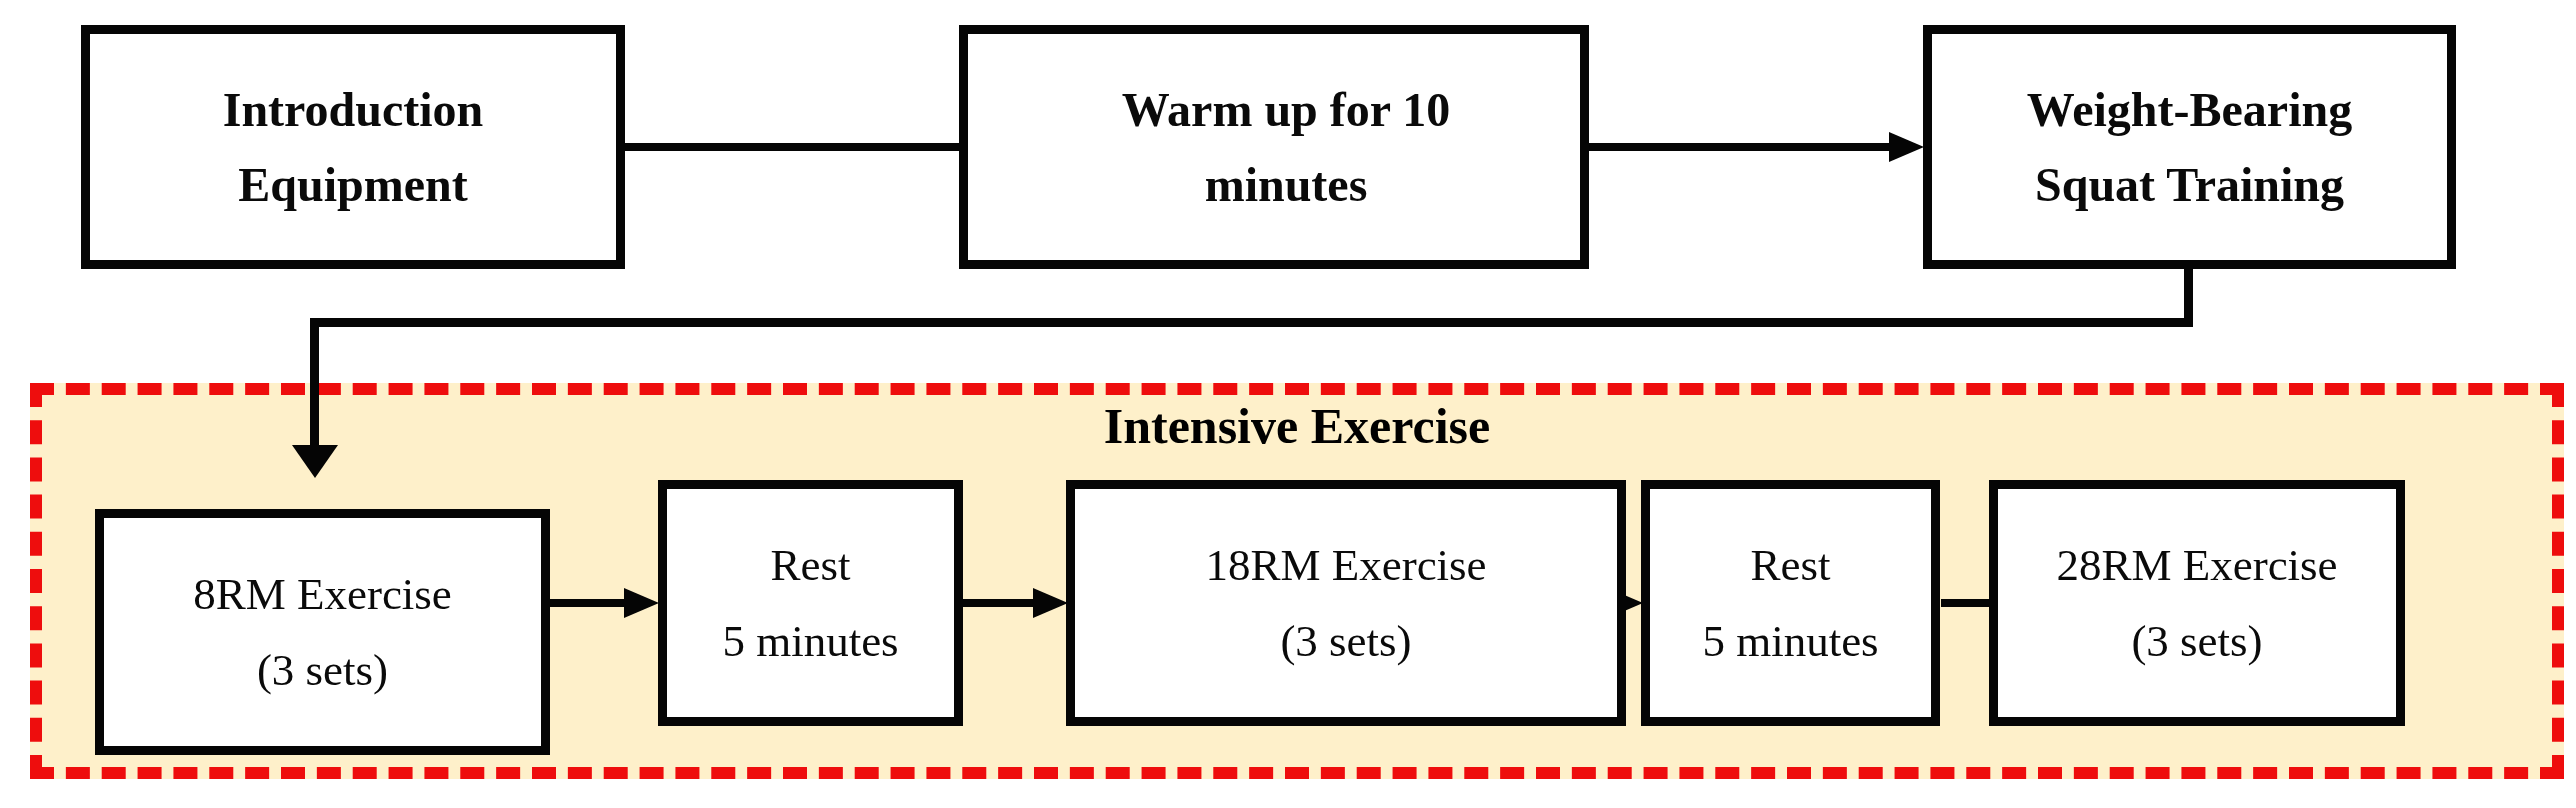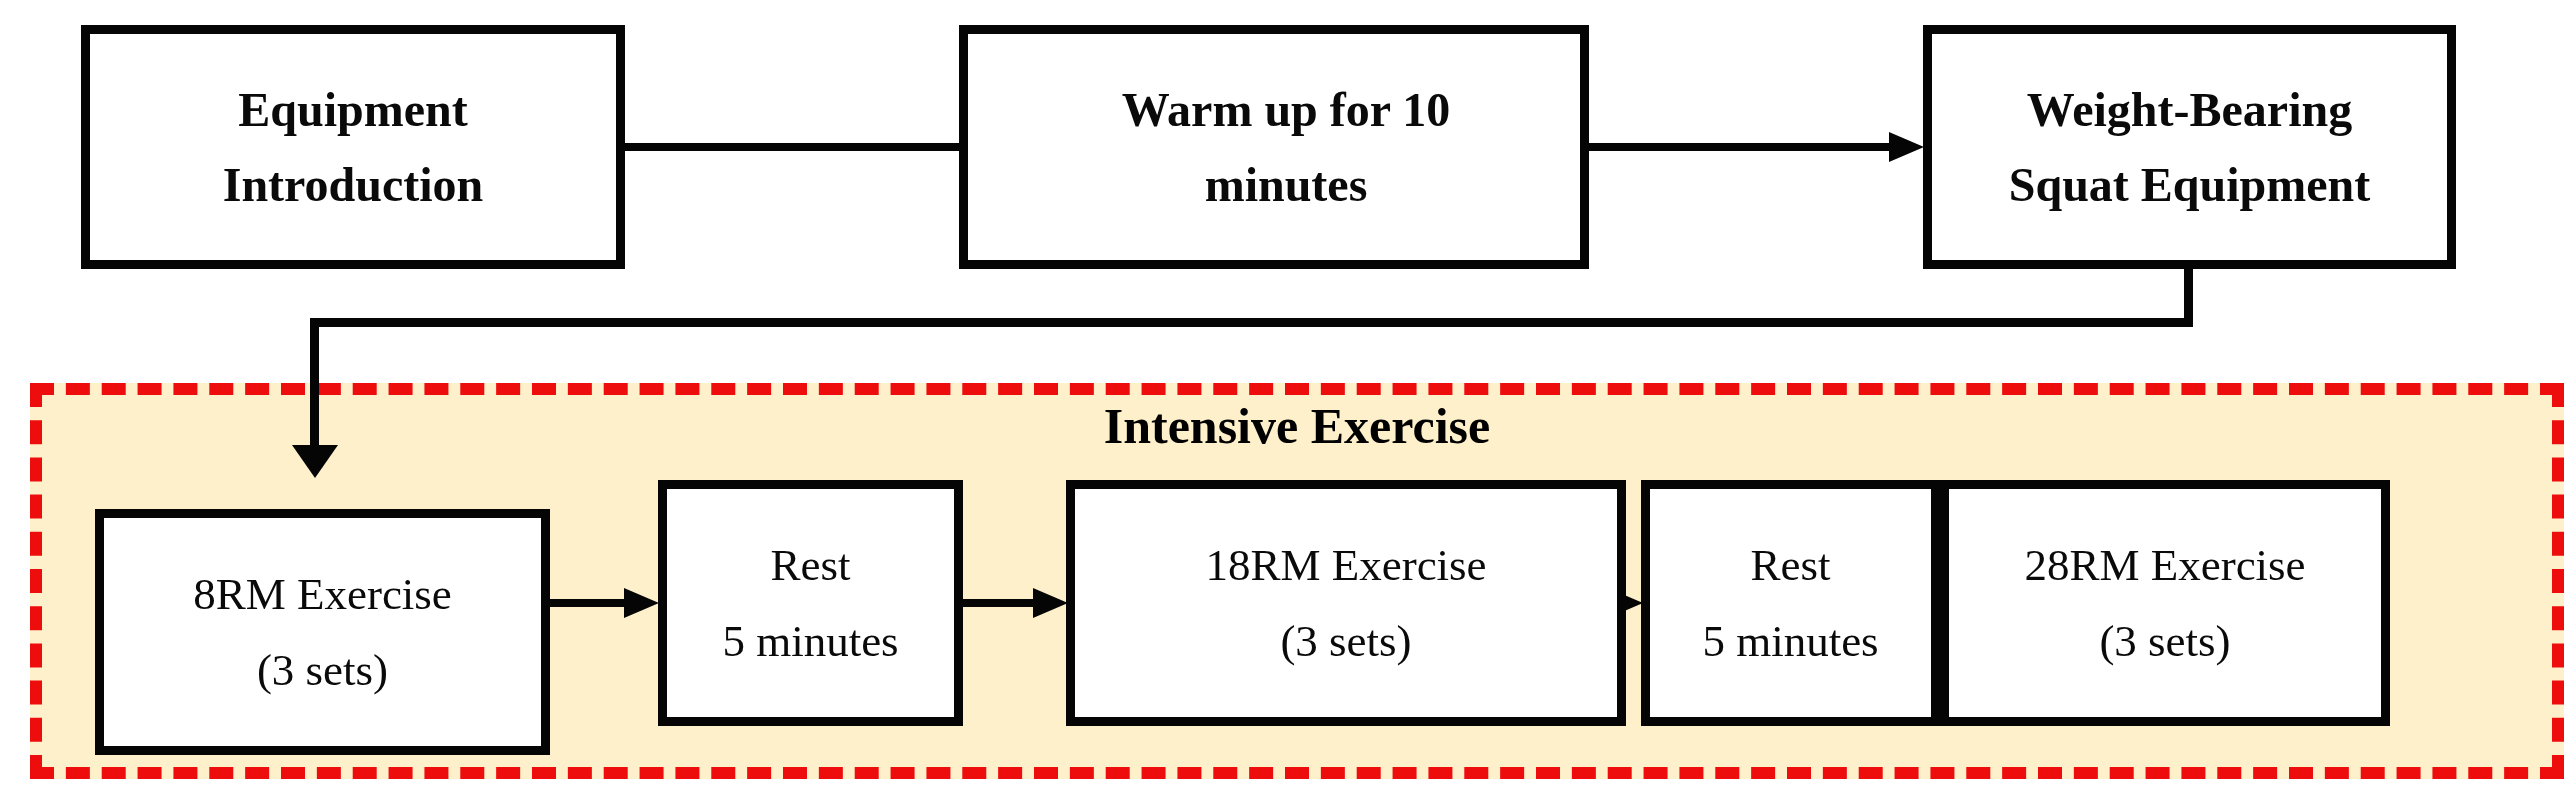--- a/index.html
+++ b/index.html
@@ -45,21 +45,21 @@
     line-height: 76px;
   }
   .box-equipment { left: 81px;  width: 544px; }
   .box-warmup    { left: 959px; width: 630px; padding-left: 24px; }
   .box-squat     { left: 1923px; width: 533px; }
 
   .box-8rm   { left: 95px;  width: 455px; margin-top: 29px; }
   .box-rest1 { left: 658px;  width: 305px; }
   .box-18rm  { left: 1066px; width: 560px; }
   .box-rest2 { left: 1641px; width: 299px; }
-  .box-28rm  { left: 1940px; width: 450px; }
+  .box-28rm  { left: 1989px; width: 416px; }
 
   
   .group {
     position: absolute;
     left: 30px;
     top: 383px;
     width: 2534px;
     height: 396px;
     box-sizing: border-box;
     border: 12px dashed #EE0D0D;
@@ -126,30 +126,30 @@
 </style>
 </head>
 <body>
 
 <div class="canvas">
 
   <div class="group"></div>
   <div class="group-title">Intensive Exercise</div>
 
   <div class="flow-box top-box box-equipment">
+    <div>Introduction</div>
     <div>Equipment</div>
-    <div>Introduction</div>
   </div>
   <div class="flow-box top-box box-warmup">
     <div>Warm up for 10</div>
     <div>minutes</div>
   </div>
   <div class="flow-box top-box box-squat">
     <div>Weight-Bearing</div>
-    <div>Squat Equipment</div>
+    <div>Squat Training</div>
   </div>
 
   <div>
     <div class="line a1-line"></div>
     <div class="head-right a1-head"></div>
   </div>
   <div>
     <div class="line a2-line"></div>
     <div class="head-right a2-head"></div>
   </div>

